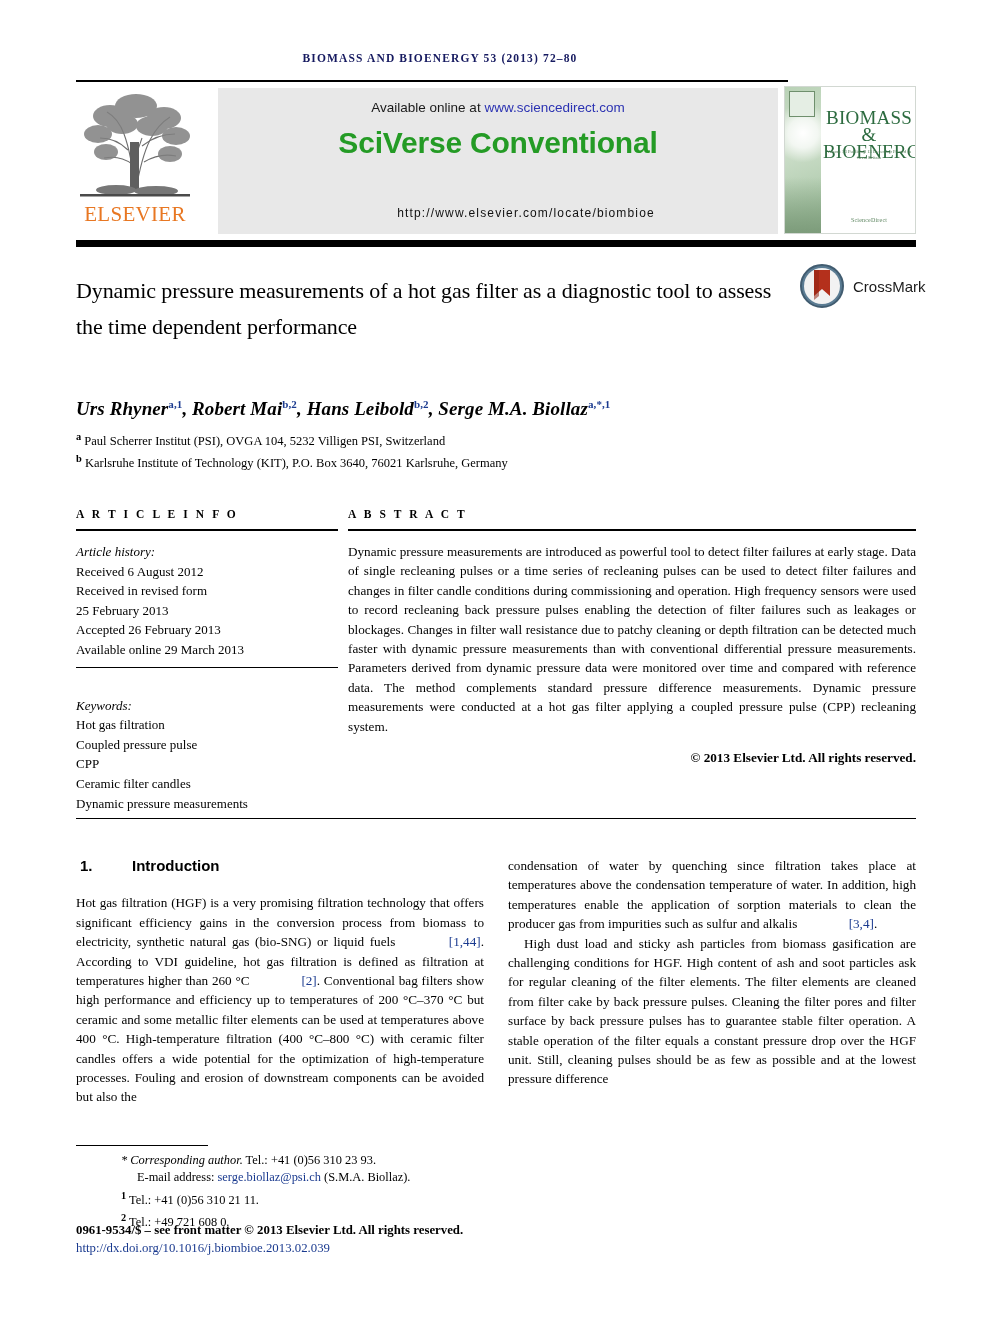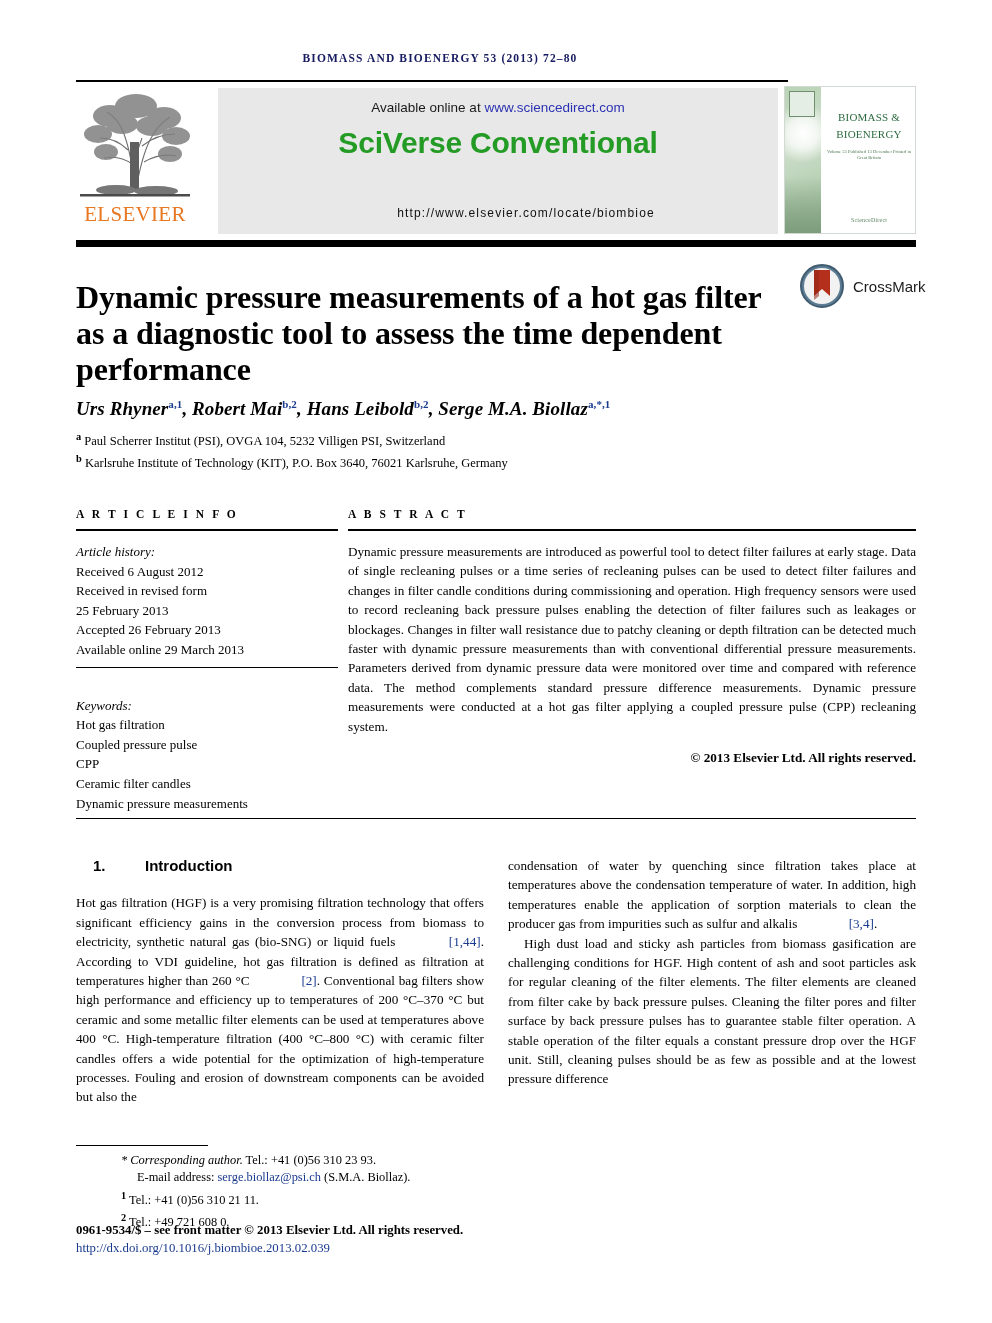--- a/index.html
+++ b/index.html
@@ -149,21 +149,21 @@
     border: 1px solid #6f8f6d;
     background: #e5eee4;
     box-sizing: border-box;
   }
   .cover-title {
     position: absolute;
     left: 38px; top: 22px;
     width: 92px;
     text-align: center;
     font-family: "Liberation Serif", serif;
-    font-size: 11px;
+    font-size: 19px;
     line-height: 17px;
     color: #2c6b3f;
     letter-spacing: 0.2px;
   }
   .cover-sub {
     position: absolute;
     left: 40px; top: 62px;
     width: 88px;
     text-align: center;
     font-size: 4.6px;
@@ -187,22 +187,22 @@
     height: 7px;
     background: #000;
   }
 
   
   .title {
     position: absolute;
     left: 76px; top: 258px;
     width: 700px;
     font-family: "Liberation Serif", serif;
-    font-size: 32px;
-    font-weight: bold;
+    font-size: 22px;
+    font-weight: normal;
     line-height: 36px;
     letter-spacing: -0.1px;
   }
   .crossmark {
     position: absolute;
     left: 800px; top: 264px;
     width: 116px;
     height: 46px;
   }
   .crossmark-badge {
@@ -304,21 +304,21 @@
     font-size: 13.2px;
     line-height: 19.4px;
     text-align: justify;
   }
   .body-left { left: 76px; }
   .body-right { left: 508px; }
   .sec-title {
     font-family: "Liberation Sans", sans-serif;
     font-size: 15px;
     font-weight: bold;
-    margin: 0 0 18px 17px;
+    margin: 0 0 18px 4px;
   }
   .sec-title .num { display: inline-block; width: 52px; }
   .body-col p { margin: 0; }
   .body-col p + p { text-indent: 16px; }
   .ref { color: #1a3a8f; padding-left: 48px; }
 
   
   .fn-rule {
     position: absolute;
     left: 76px; top: 1145px;

